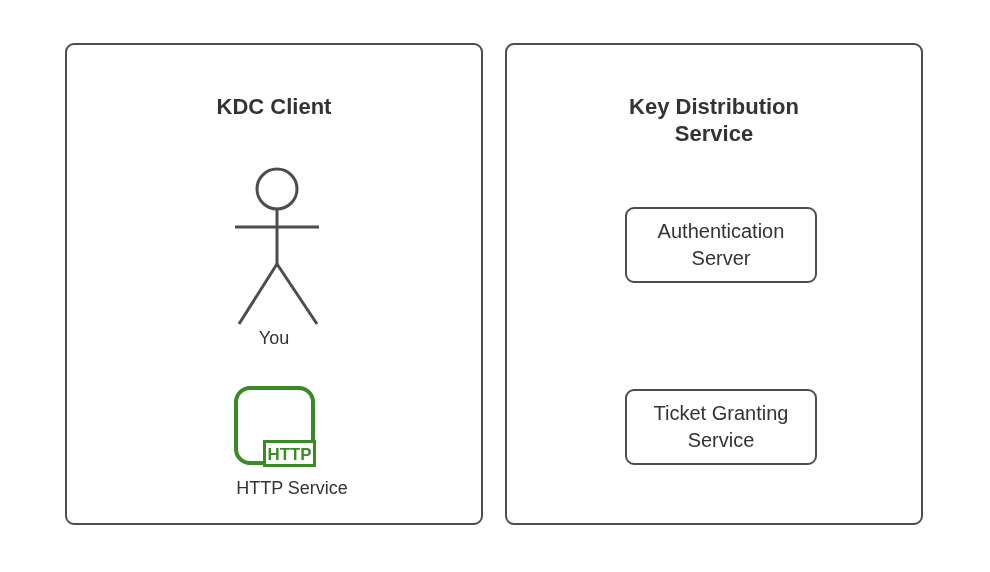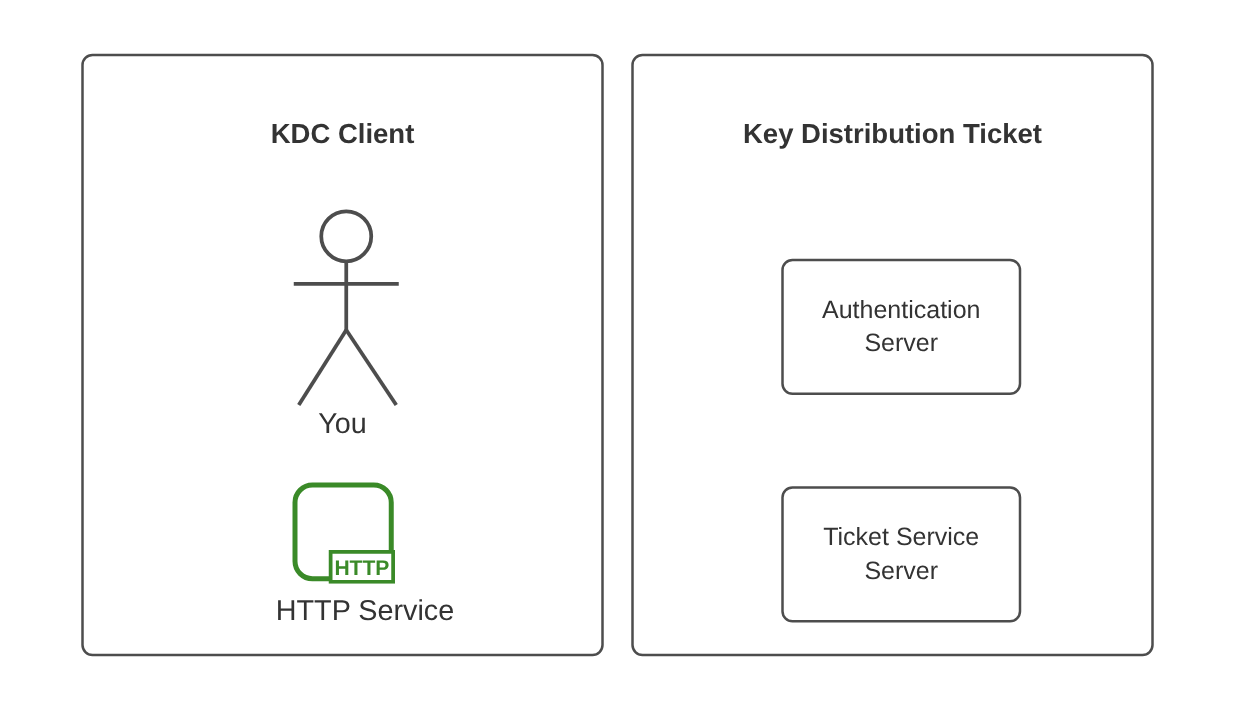--- a/index.html
+++ b/index.html
@@ -52,21 +52,21 @@
   }
   .actor-svg circle, .actor-svg line {
     stroke: var(--stroke);
     stroke-width: 3;
     fill: none;
   }
   .diagram-label {
     position: absolute;
     left: 0; right: 0;
     text-align: center;
-    font-size: 23px;
+    font-size: 18px;
     line-height: 24px;
     color: var(--text);
   }
   .actor-label   { top: 281px; }
   .service-label { top: 431px; padding-left: 36px; }
   .http-svg {
     position: absolute;
     left: 166px; top: 340px;
     width: 86px; height: 82px;
   }
@@ -82,21 +82,21 @@
   }
   .http-badge-text {
     fill: var(--accent-green);
     font-family: "Liberation Sans", sans-serif;
     font-size: 17px;
     font-weight: 700;
   }
   .node {
     position: absolute;
     left: 118px;
-    width: 192px; height: 109px;
+    width: 192px; height: 76px;
     border: 2px solid var(--stroke);
     border-radius: 9px;
     background: var(--node-fill);
     display: flex;
     align-items: center;
     justify-content: center;
     text-align: center;
     font-size: 20px;
     line-height: 27px;
     color: var(--text);
@@ -126,24 +126,24 @@
     <svg class="http-svg" viewBox="0 0 86 82" aria-hidden="true">
       <rect class="http-outline" x="3" y="3" width="77" height="75" rx="14"></rect>
       <rect class="http-badge-rect" x="31.5" y="56.5" width="50" height="24"></rect>
       <text class="http-badge-text" x="34.5" y="75" textLength="44" lengthAdjust="spacingAndGlyphs">HTTP</text>
     </svg>
 
     <div class="diagram-label service-label">HTTP Service</div>
   </section>
 
   <section class="panel panel-right">
-    <h2 class="panel-title">Key Distribution Ticket</h2>
+    <h2 class="panel-title">Key Distribution Service</h2>
 
     <div class="node node-auth">
       <span>Authentication Server</span>
     </div>
 
     <div class="node node-tgs">
-      <span>Ticket Service Server</span>
+      <span>Ticket Granting Service</span>
     </div>
   </section>
 
 </div>
 
 </body></html>

